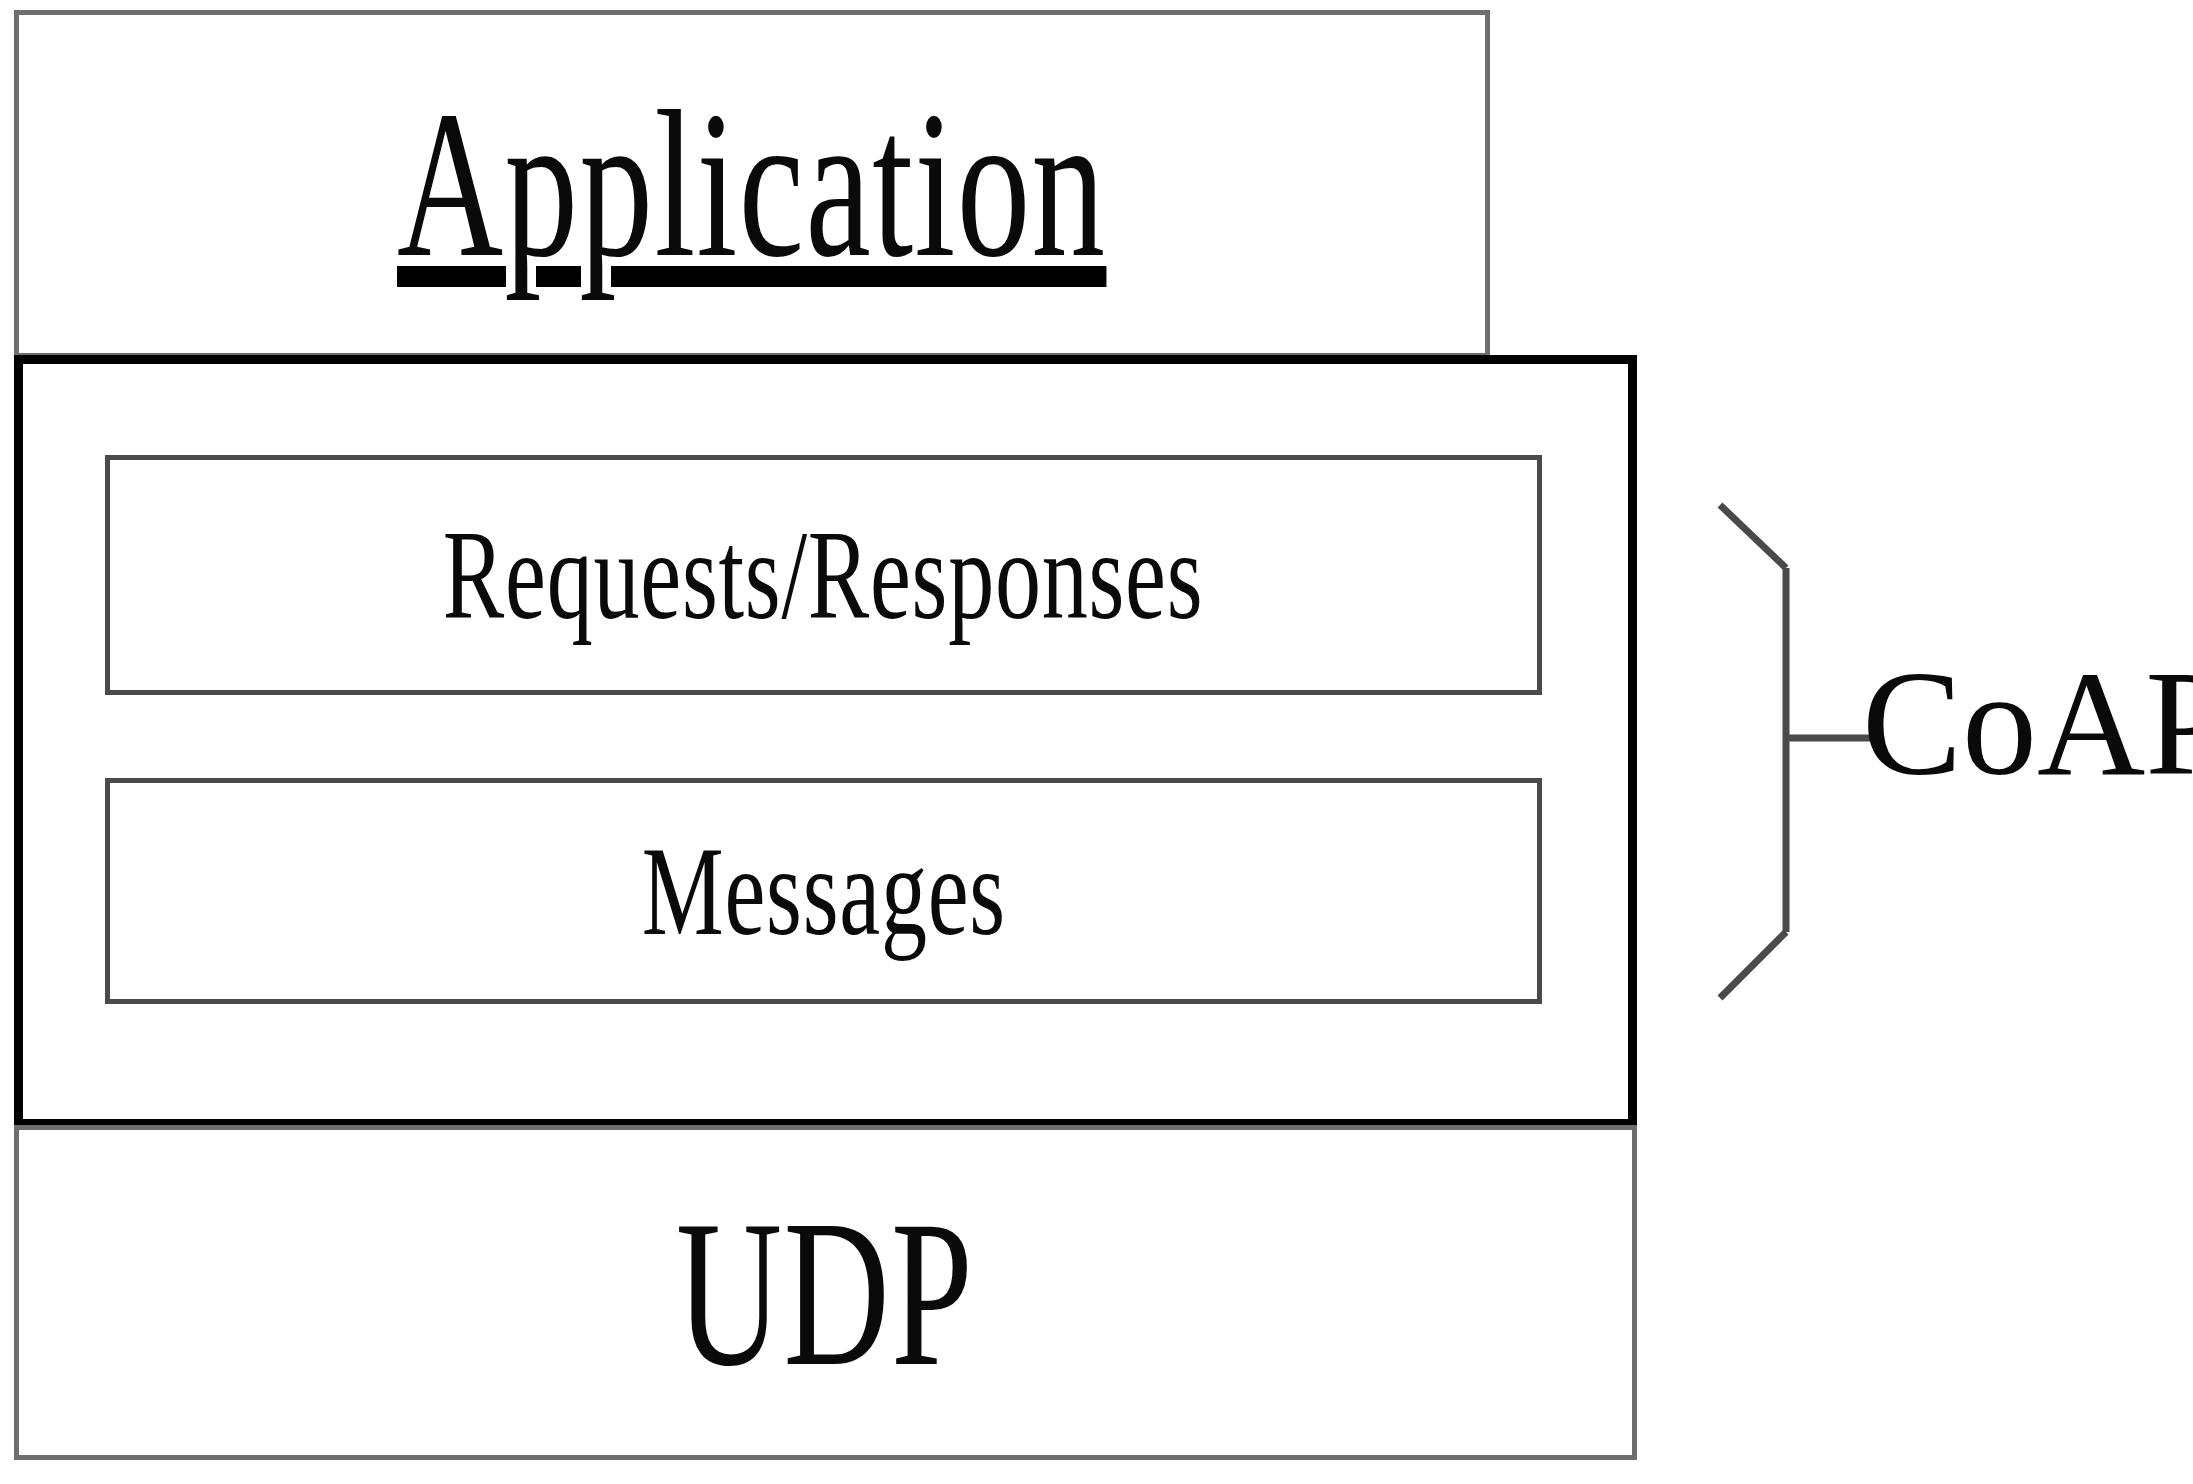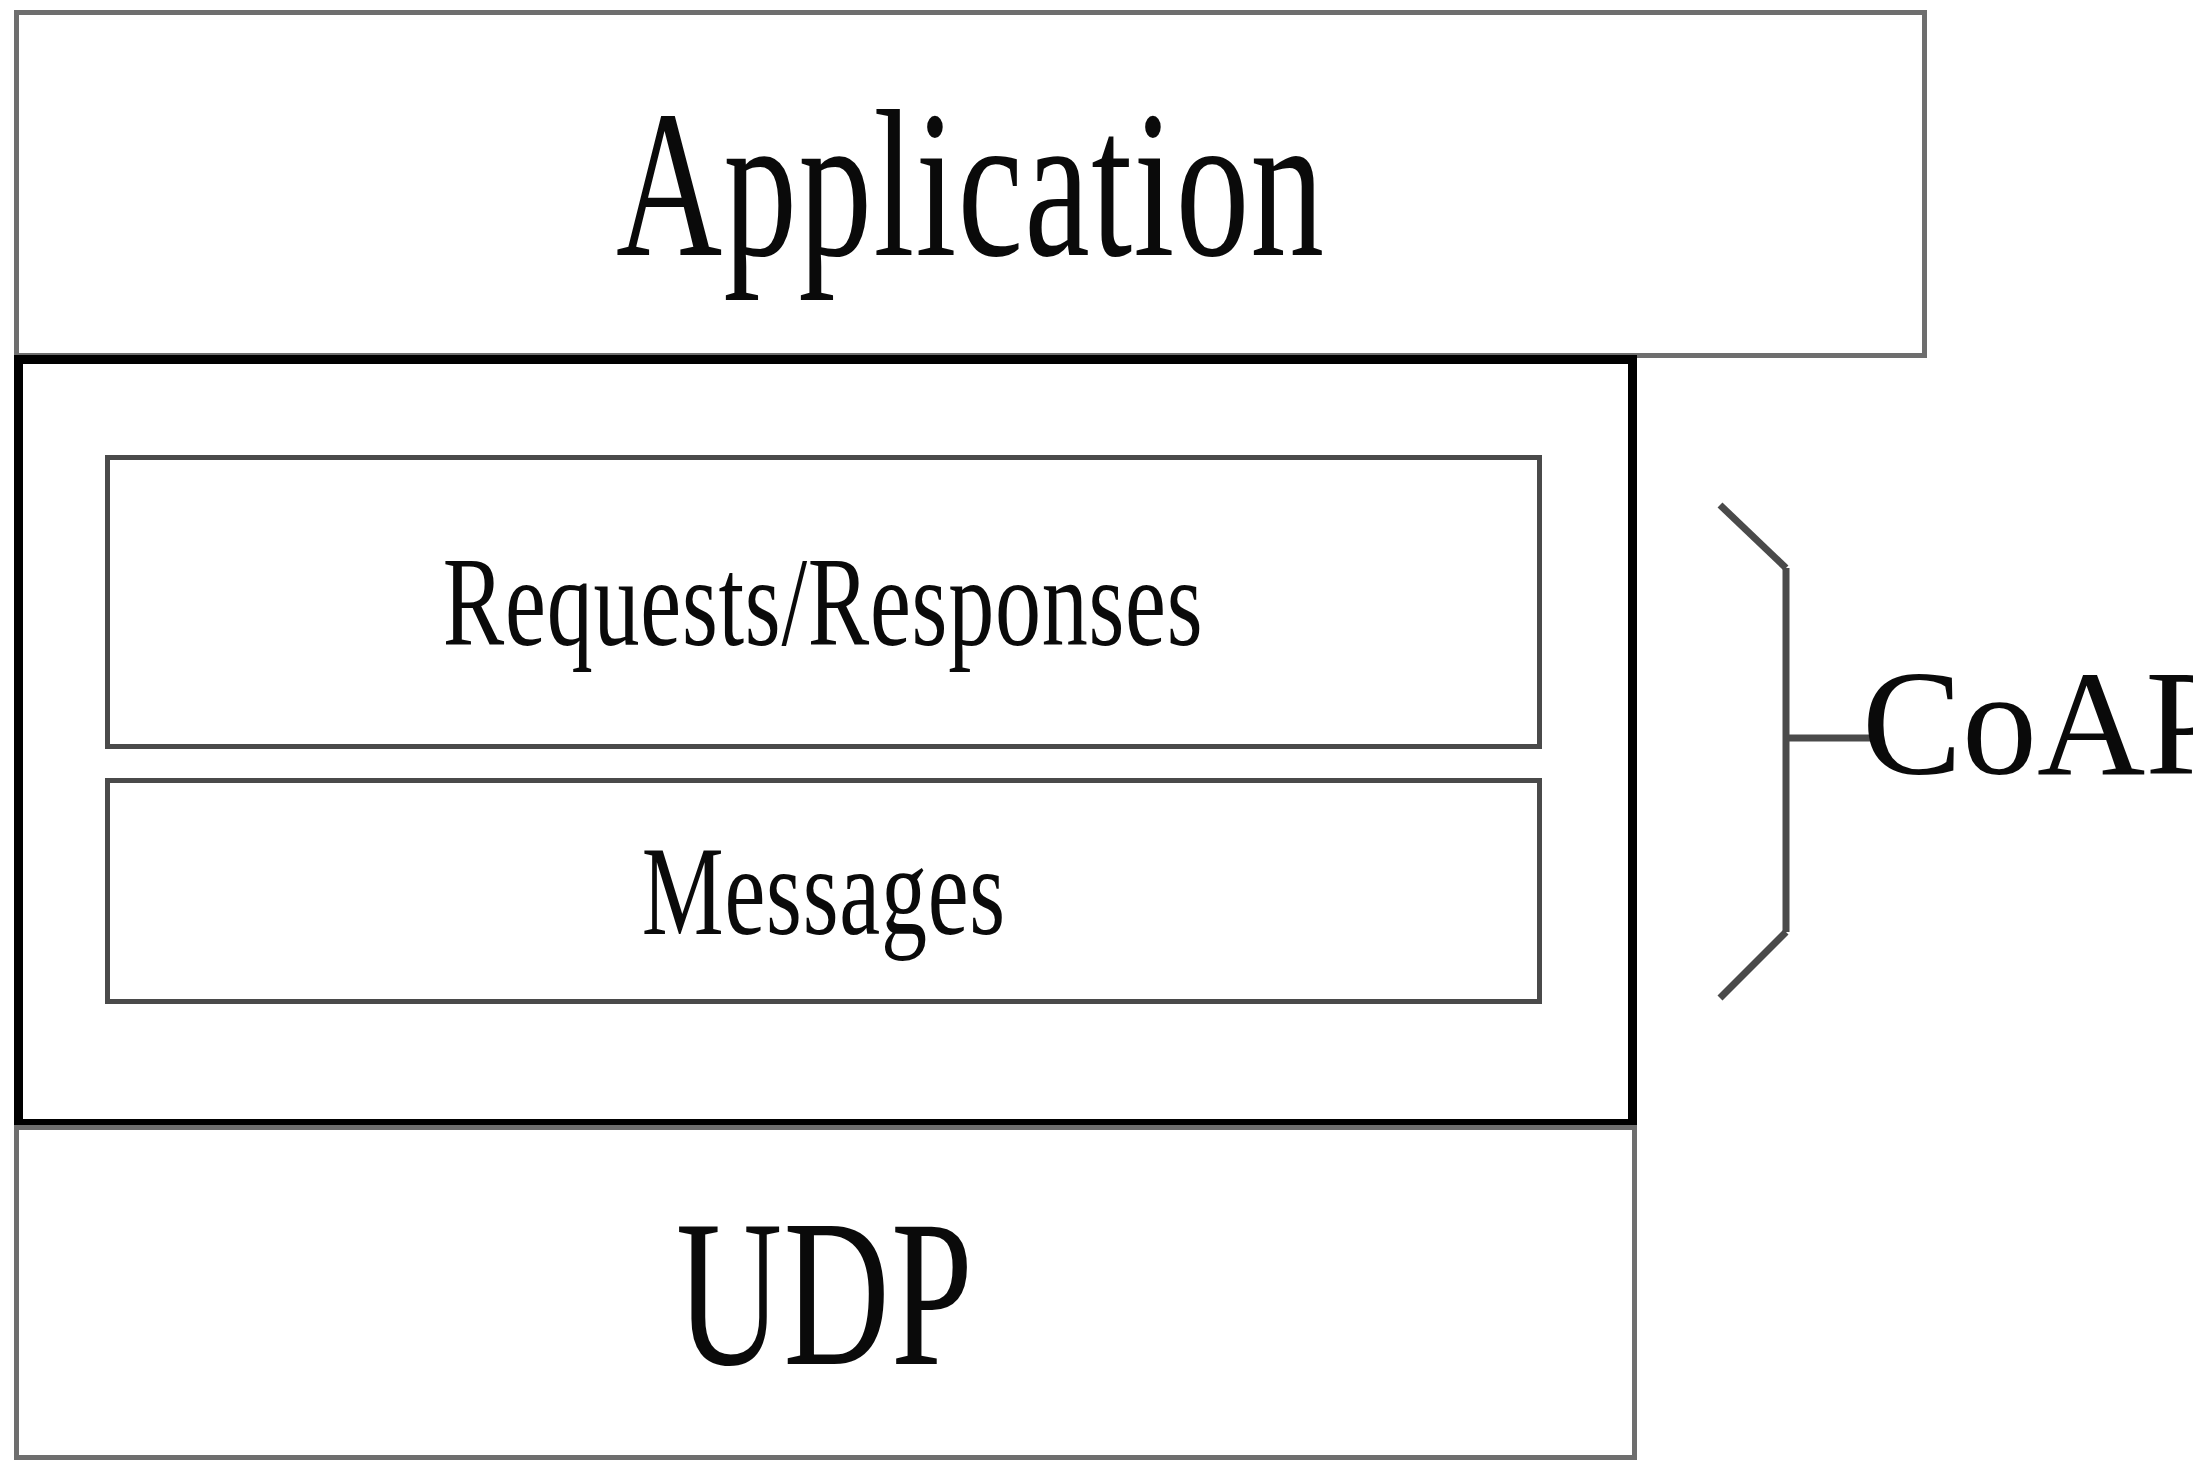--- a/index.html
+++ b/index.html
@@ -88,28 +88,28 @@
     white-space: nowrap;
     line-height: 1;
     font-size: 150px;
   }
 </style>
 </head>
 <body>
 
 <div id="canvas">
 
-  <div class="layer-box thin-box" style="left:14px; top:10px; width:1913px; height:348px;">
+  <div class="layer-box thin-box" style="left:14px; top:10px; width:1476px; height:348px;text-decoration:underline;">
     <span class="layer-label label-xl">Application</span>
   </div>
 
   <div class="layer-box thick-box" style="left:14px; top:355px; width:1623px; height:773px;">
   </div>
 
-  <div class="layer-box inner-box" style="left:105px; top:455px; width:1437px; height:294px;">
+  <div class="layer-box inner-box" style="left:105px; top:455px; width:1437px; height:240px;">
     <span class="layer-label label-lg">Requests/Responses</span>
   </div>
 
   <div class="layer-box thin-box" style="left:14px; top:1125px; width:1623px; height:335px;">
     <span class="layer-label label-xl">UDP</span>
   </div>
 
   <div class="layer-box inner-box" style="left:105px; top:778px; width:1437px; height:226px;">
     <span class="layer-label label-lg">Messages</span>
   </div>

